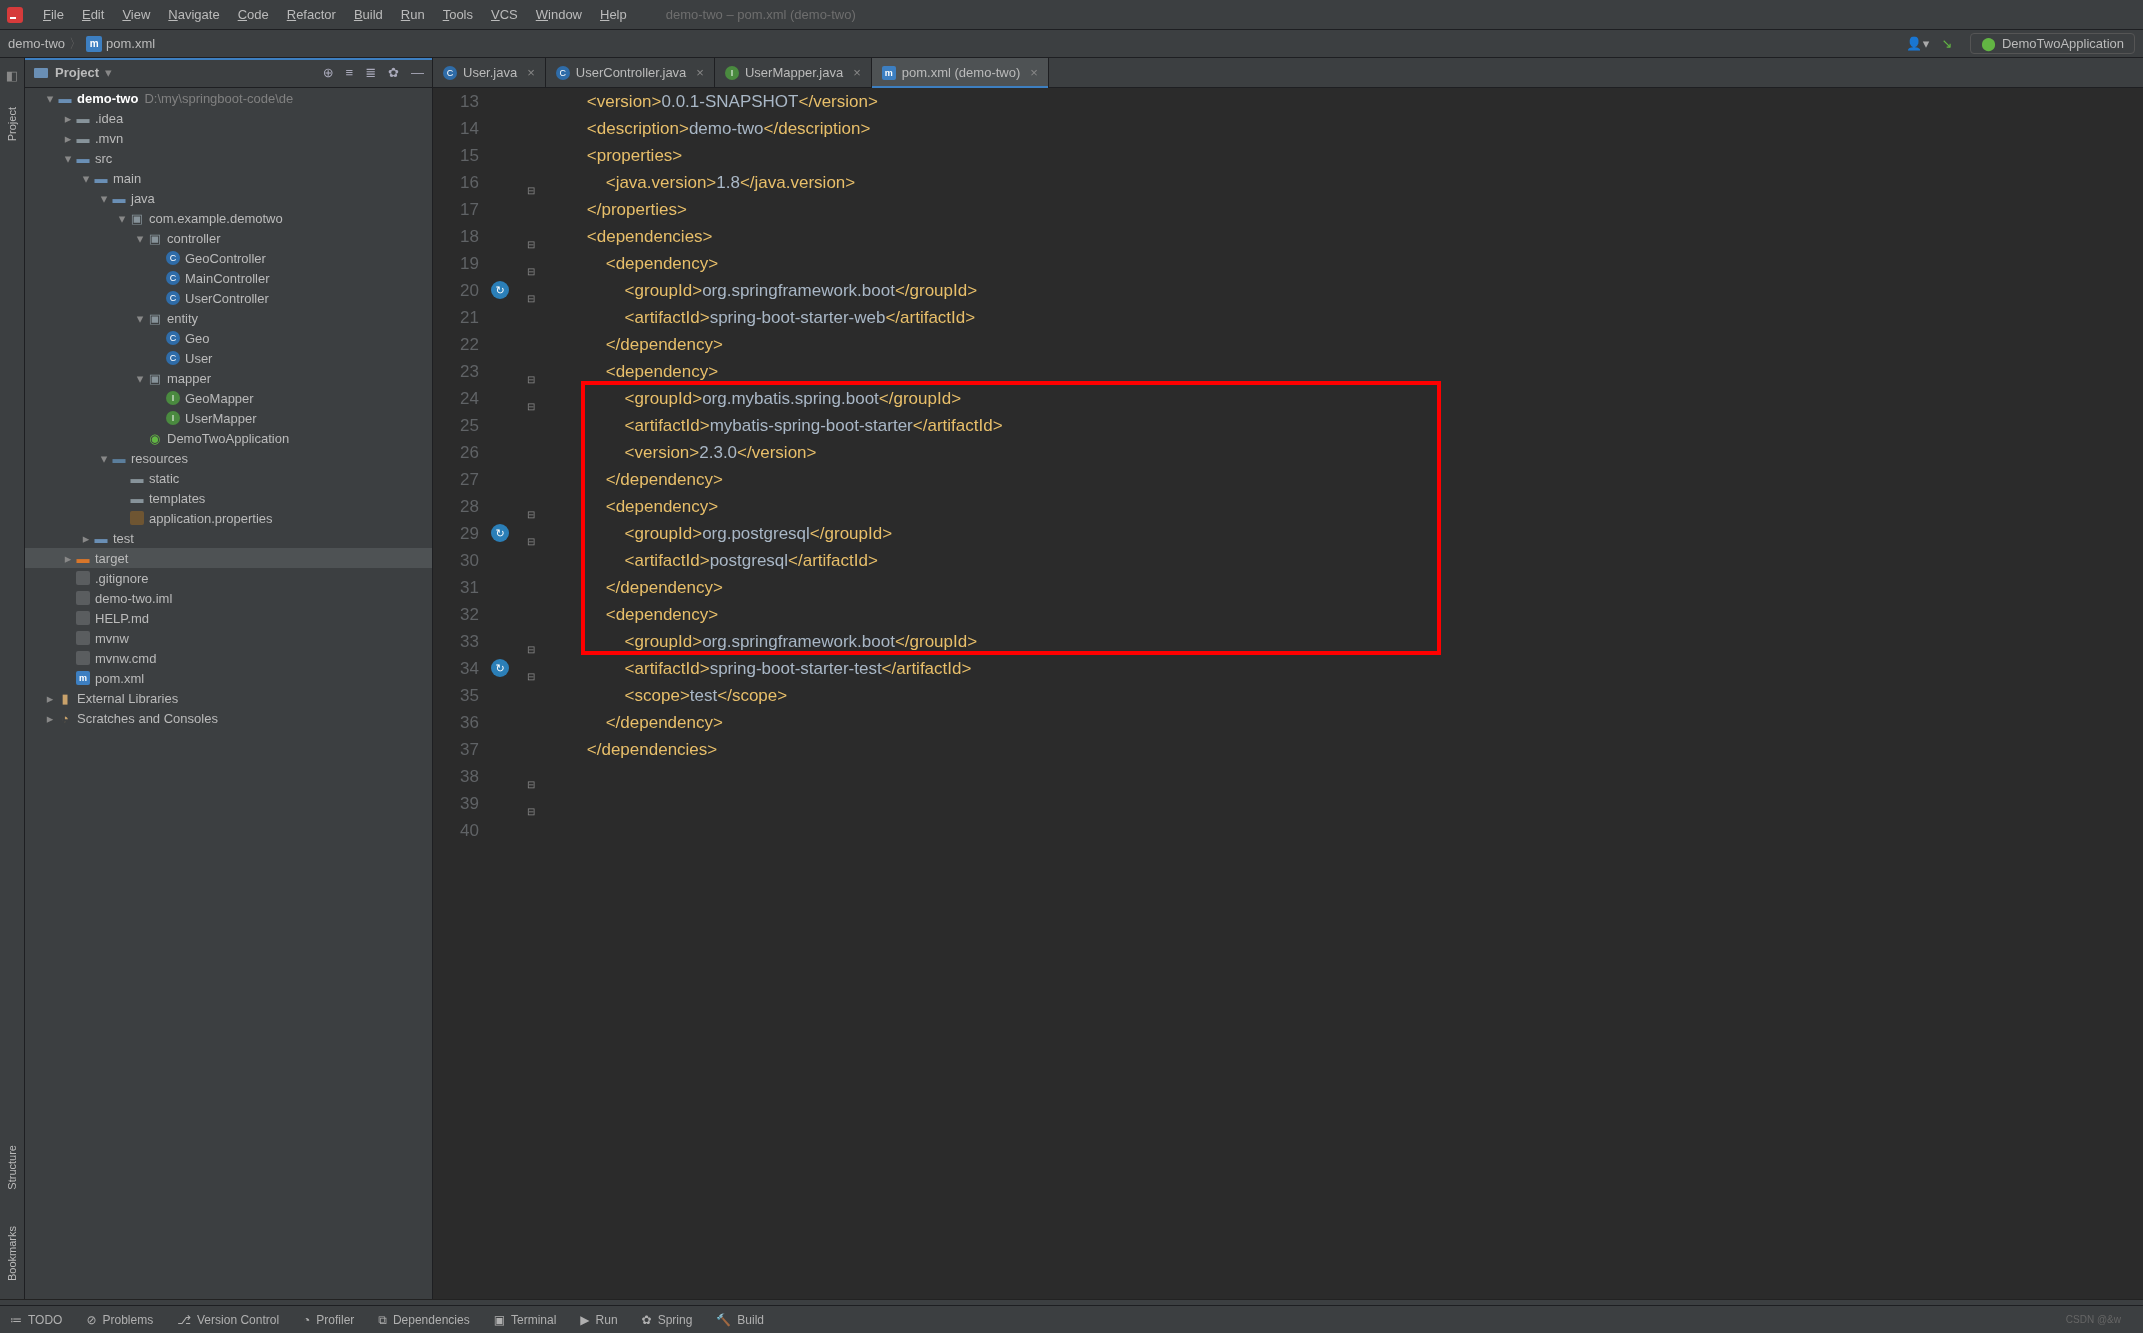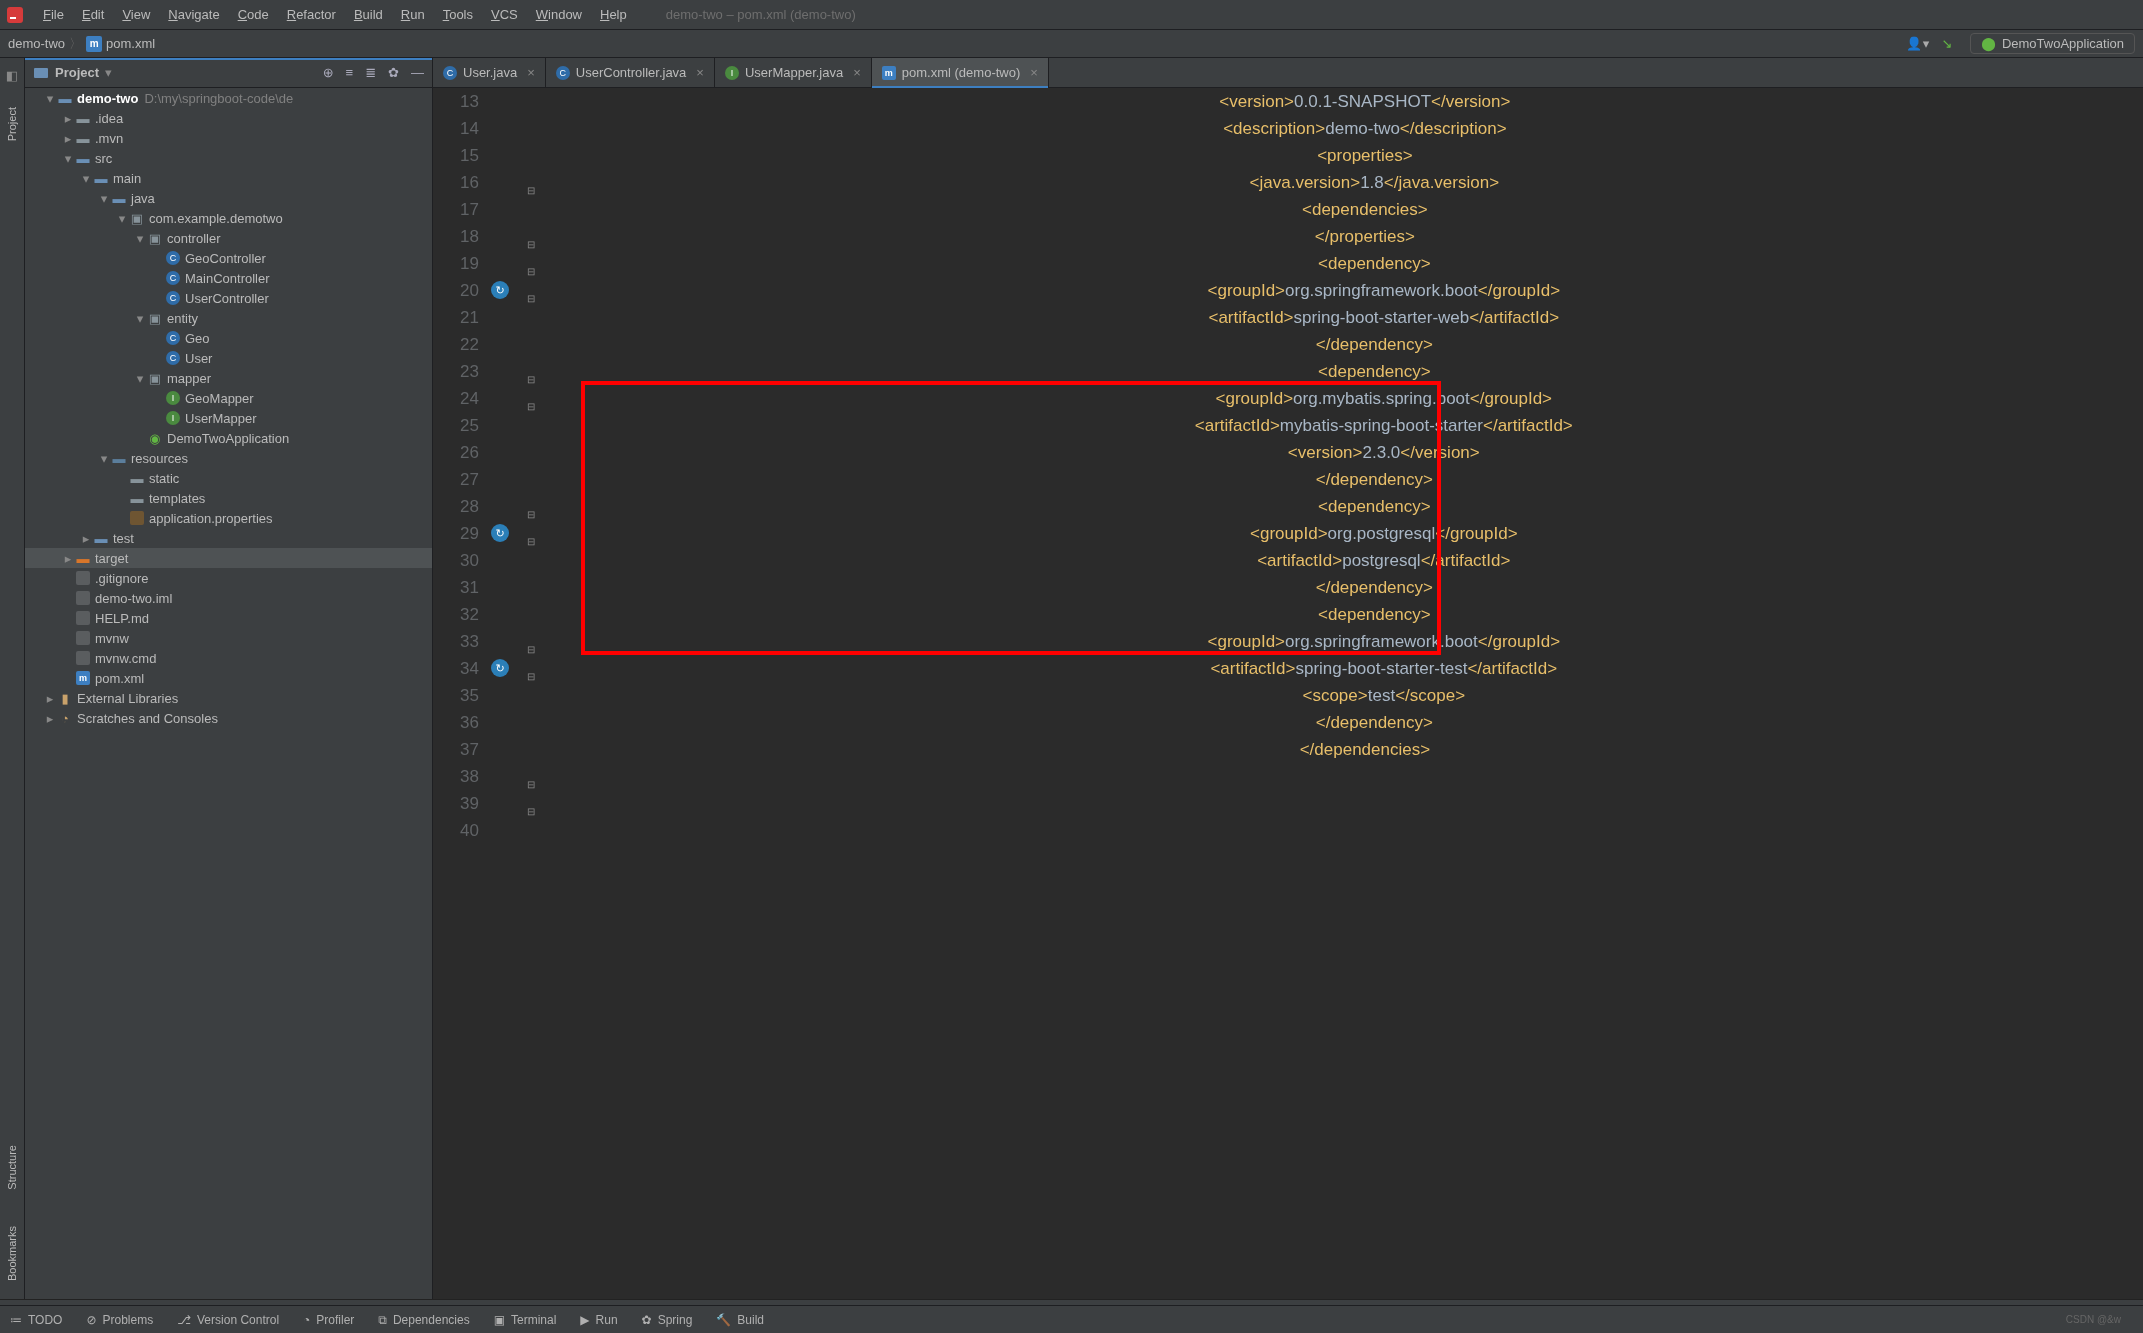--- a/index.html
+++ b/index.html
@@ -84,21 +84,21 @@
   .tab .close{color:#888;margin-left:4px;}
 
   .editor{flex:1;display:flex;min-height:0;font-family:"JetBrains Mono","Consolas",monospace;font-size:17px;line-height:27px;}
   .gutter{width:56px;text-align:right;color:var(--linenum);padding-right:10px;background:var(--bg);user-select:none;}
   .gutter .ln{height:27px;}
   .marker-col{width:36px;background:var(--bg);position:relative;}
   .marker-col .mk{position:absolute;left:2px;width:18px;height:18px;border-radius:9px;background:#2b7fb8;color:#fff;font-size:11px;display:flex;align-items:center;justify-content:center;}
   .fold-col{width:18px;background:var(--bg);position:relative;}
   .fold-col .fmark{position:absolute;left:2px;color:#888;font-size:10px;}
   .code{flex:1;position:relative;padding-left:6px;overflow:hidden;}
-  .line{height:27px;white-space:pre;text-align:center;}
+  .line{height:27px;white-space:pre;}
   .t-br{color:#e8bf6a;}
   .t-tag{color:#e8bf6a;}
   .t-txt{color:#a9b7c6;}
   .hl-box{position:absolute;border:4px solid #ff0000;pointer-events:none;}
 
   
   .statusbar{display:flex;align-items:center;height:28px;background:var(--bg-dark);border-top:1px solid var(--border);padding:0 10px;gap:24px;font-size:12px;color:#b0b0b0;}
   .statusbar .sb-item{display:flex;align-items:center;gap:6px;cursor:pointer;}
   .statusbar .sb-right{margin-left:auto;font-size:10px;color:#666;margin-right:12px;}
   .footline{height:6px;background:var(--bg-dark);border-top:1px solid #222;}
@@ -458,22 +458,22 @@
             <div class="fmark" style="top: 575px;">⊟</div>
             <div class="fmark" style="top: 683px;">⊟</div>
             <div class="fmark" style="top: 710px;">⊟</div>
           </div>
         <div class="code" id="code">
           <div class="hl-box" id="hlbox" style="top: 293px; left: 38px; width: 860px; height: 274px;"></div>
         <div class="line">        <span class="t-br">&lt;</span><span class="t-tag">version</span><span class="t-br">&gt;</span><span class="t-txt">0.0.1-SNAPSHOT</span><span class="t-br">&lt;/</span><span class="t-tag">version</span><span class="t-br">&gt;</span></div>
             <div class="line">        <span class="t-br">&lt;</span><span class="t-tag">description</span><span class="t-br">&gt;</span><span class="t-txt">demo-two</span><span class="t-br">&lt;/</span><span class="t-tag">description</span><span class="t-br">&gt;</span></div>
             <div class="line">        <span class="t-br">&lt;</span><span class="t-tag">properties</span><span class="t-br">&gt;</span></div>
             <div class="line">            <span class="t-br">&lt;</span><span class="t-tag">java.version</span><span class="t-br">&gt;</span><span class="t-txt">1.8</span><span class="t-br">&lt;/</span><span class="t-tag">java.version</span><span class="t-br">&gt;</span></div>
+            <div class="line">        <span class="t-br">&lt;/</span><span class="t-tag">properties</span><span class="t-br">&gt;</span></div>
             <div class="line">        <span class="t-br">&lt;</span><span class="t-tag">dependencies</span><span class="t-br">&gt;</span></div>
-            <div class="line">        <span class="t-br">&lt;/</span><span class="t-tag">properties</span><span class="t-br">&gt;</span></div>
             <div class="line">            <span class="t-br">&lt;</span><span class="t-tag">dependency</span><span class="t-br">&gt;</span></div>
             <div class="line">                <span class="t-br">&lt;</span><span class="t-tag">groupId</span><span class="t-br">&gt;</span><span class="t-txt">org.springframework.boot</span><span class="t-br">&lt;/</span><span class="t-tag">groupId</span><span class="t-br">&gt;</span></div>
             <div class="line">                <span class="t-br">&lt;</span><span class="t-tag">artifactId</span><span class="t-br">&gt;</span><span class="t-txt">spring-boot-starter-web</span><span class="t-br">&lt;/</span><span class="t-tag">artifactId</span><span class="t-br">&gt;</span></div>
             <div class="line">            <span class="t-br">&lt;/</span><span class="t-tag">dependency</span><span class="t-br">&gt;</span></div>
             <div class="line">            <span class="t-br">&lt;</span><span class="t-tag">dependency</span><span class="t-br">&gt;</span></div>
             <div class="line">                <span class="t-br">&lt;</span><span class="t-tag">groupId</span><span class="t-br">&gt;</span><span class="t-txt">org.mybatis.spring.boot</span><span class="t-br">&lt;/</span><span class="t-tag">groupId</span><span class="t-br">&gt;</span></div>
             <div class="line">                <span class="t-br">&lt;</span><span class="t-tag">artifactId</span><span class="t-br">&gt;</span><span class="t-txt">mybatis-spring-boot-starter</span><span class="t-br">&lt;/</span><span class="t-tag">artifactId</span><span class="t-br">&gt;</span></div>
             <div class="line">                <span class="t-br">&lt;</span><span class="t-tag">version</span><span class="t-br">&gt;</span><span class="t-txt">2.3.0</span><span class="t-br">&lt;/</span><span class="t-tag">version</span><span class="t-br">&gt;</span></div>
             <div class="line">            <span class="t-br">&lt;/</span><span class="t-tag">dependency</span><span class="t-br">&gt;</span></div>
             <div class="line">            <span class="t-br">&lt;</span><span class="t-tag">dependency</span><span class="t-br">&gt;</span></div>

